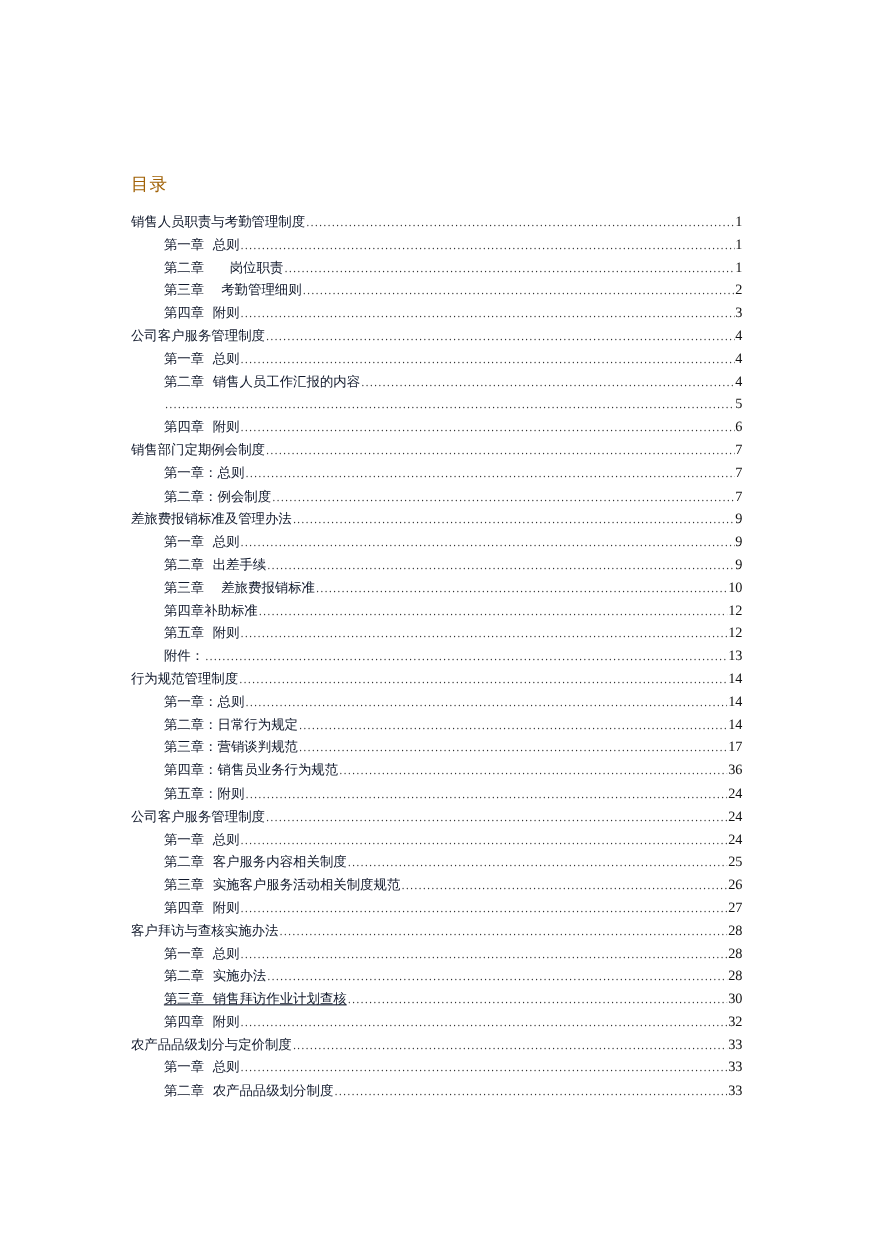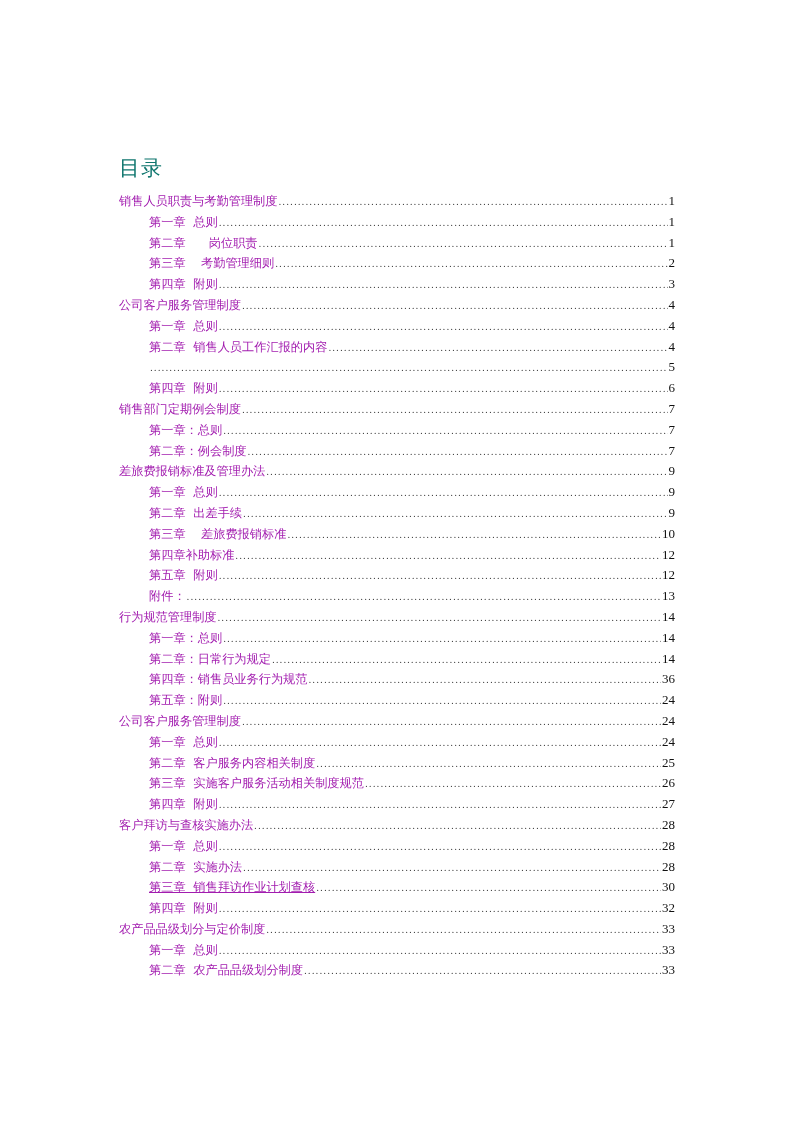--- a/index.html
+++ b/index.html
@@ -20,22 +20,22 @@
       left: 0; top: 0;
       width: 793px;
       height: 1122px;
       background: #ffffff;
     }
     .toc-title {
       position: absolute;
       left: 119px;
       top: 154px;
       font-family: "DejaVu Sans", "Liberation Sans", sans-serif;
-      font-size: 21px;
-      color: #0f766e;
+      font-size: 16px;
+      color: #a16207;
       letter-spacing: 1px;
       line-height: 28px;
       margin: 0;
       font-weight: normal;
     }
     .toc-list {
       position: absolute;
       left: 119px;
       top: 191px;
       width: 556px;
@@ -51,21 +51,21 @@
       line-height: 20.8px;
       white-space: nowrap;
       overflow: hidden;
       cursor: pointer;
     }
     .toc-entry.level-2 {
       padding-left: 30px;
     }
     .toc-entry .label {
       flex: 0 0 auto;
-      color: #a21caf;
+      color: #0f172a;
     }
     .toc-entry .leader {
       flex: 1 1 auto;
       overflow: hidden;
       color: #333;
       letter-spacing: 1px;
       font-size: 9px;
       margin: 0 1px;
     }
     .toc-entry .leader::before {
@@ -193,20 +193,25 @@
         <span class="label" style="white-space: pre;">第一章：总则</span>
         <span class="leader"></span>
         <span class="page-num">14</span>
       </li>
       <li class="toc-entry level-2">
         <span class="label" style="white-space: pre;">第二章：日常行为规定</span>
         <span class="leader"></span>
         <span class="page-num">14</span>
       </li>
       <li class="toc-entry level-2">
+        <span class="label" style="white-space: pre;">第三章：营销谈判规范</span>
+        <span class="leader"></span>
+        <span class="page-num">17</span>
+      </li>
+      <li class="toc-entry level-2">
         <span class="label" style="white-space: pre;">第四章：销售员业务行为规范</span>
         <span class="leader"></span>
         <span class="page-num">36</span>
       </li>
       <li class="toc-entry level-2">
         <span class="label" style="white-space: pre;">第五章：附则</span>
         <span class="leader"></span>
         <span class="page-num">24</span>
       </li>
       <li class="toc-entry level-1">

